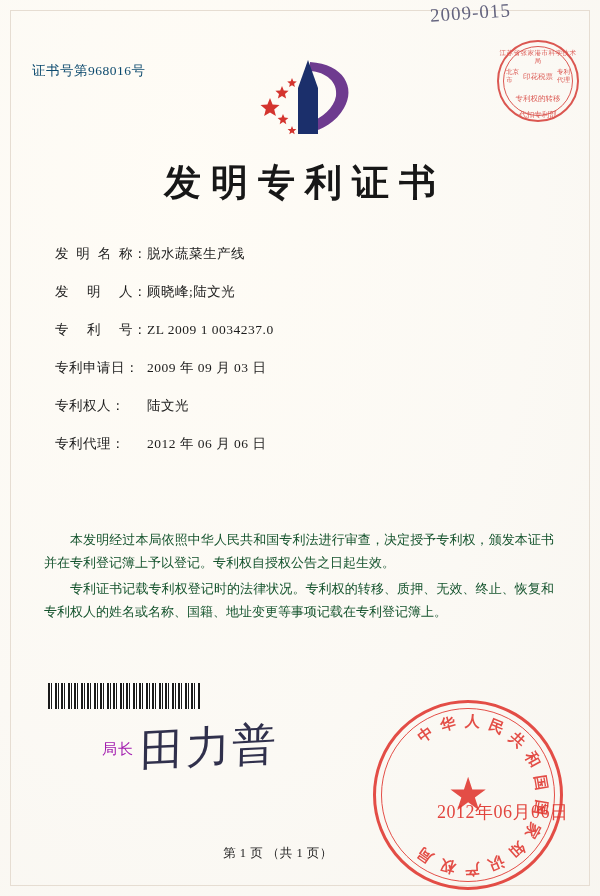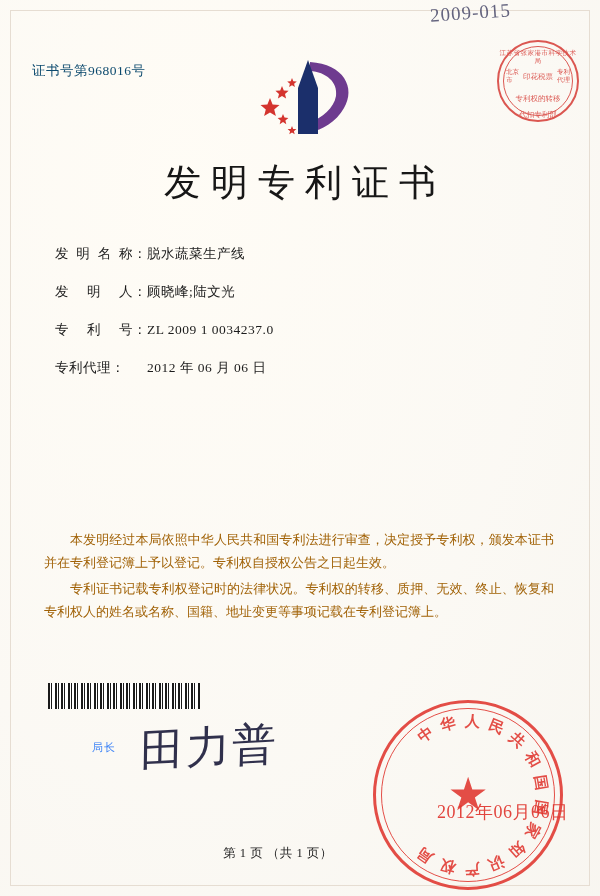--- a/index.html
+++ b/index.html
@@ -125,21 +125,21 @@
   }
 
   
   .doc-title {
     position: absolute;
     left: 0;
     top: 158px;
     width: 600px;
     text-align: center;
     font-size: 37px;
-    font-weight: normal;
+    font-weight: bold;
     letter-spacing: 10px;
     color: #171717;
     text-indent: 10px;
   }
 
   
   .fields {
     position: absolute;
     left: 55px;
     top: 245px;
@@ -167,21 +167,21 @@
   }
 
   
   .body-text {
     position: absolute;
     left: 44px;
     top: 528px;
     width: 510px;
     font-size: 13px;
     line-height: 23px;
-    color: #a16207;
+    color: #14532d;
     text-align: justify;
   }
   .body-text p {
     margin: 0 0 3px 0;
     text-indent: 26px;
   }
 
   
   .barcode {
     position: absolute;
@@ -193,24 +193,24 @@
       repeating-linear-gradient(90deg,
         #1a1a1a 0px, #1a1a1a 2px, #fff 2px, #fff 3px,
         #1a1a1a 3px, #1a1a1a 4px, #fff 4px, #fff 7px,
         #1a1a1a 7px, #1a1a1a 9px, #fff 9px, #fff 10px,
         #1a1a1a 10px, #1a1a1a 11px, #fff 11px, #fff 13px);
   }
 
   
   .director {
     position: absolute;
-    left: 92px;
+    left: 102px;
     top: 740px;
-    font-size: 11px;
-    color: #3b82f6;
+    font-size: 15px;
+    color: #a21caf;
     letter-spacing: 1px;
   }
   .signature {
     position: absolute;
     left: 140px;
     top: 718px;
     font-family: "Liberation Serif", serif;
     font-size: 44px;
     color: #1b1b3a;
     letter-spacing: 2px;
@@ -344,20 +344,28 @@
         </span>
       <span class="field-value">顾晓峰;陆文光</span>
     </div>
     <div class="field-row">
       <span class="field-label spaced">
           <span>专</span>
           <span>利</span>
           <span>号：</span>
         </span>
       <span class="field-value">ZL 2009 1 0034237.0</span>
+    </div>
+    <div class="field-row">
+      <span class="field-label">专利申请日：</span>
+      <span class="field-value">2009 年 09 月 03 日</span>
+    </div>
+    <div class="field-row">
+      <span class="field-label">专利权人：</span>
+      <span class="field-value">陆文光</span>
     </div>
     <div class="field-row">
       <span class="field-label">专利代理：</span>
       <span class="field-value">2012 年 06 月 06 日</span>
     </div>
   </div>
 
   <div class="body-text">
     <p>本发明经过本局依照中华人民共和国专利法进行审查，决定授予专利权，颁发本证书并在专利登记簿上予以登记。专利权自授权公告之日起生效。</p>
     <p>专利证书记载专利权登记时的法律状况。专利权的转移、质押、无效、终止、恢复和专利权人的姓名或名称、国籍、地址变更等事项记载在专利登记簿上。</p>

